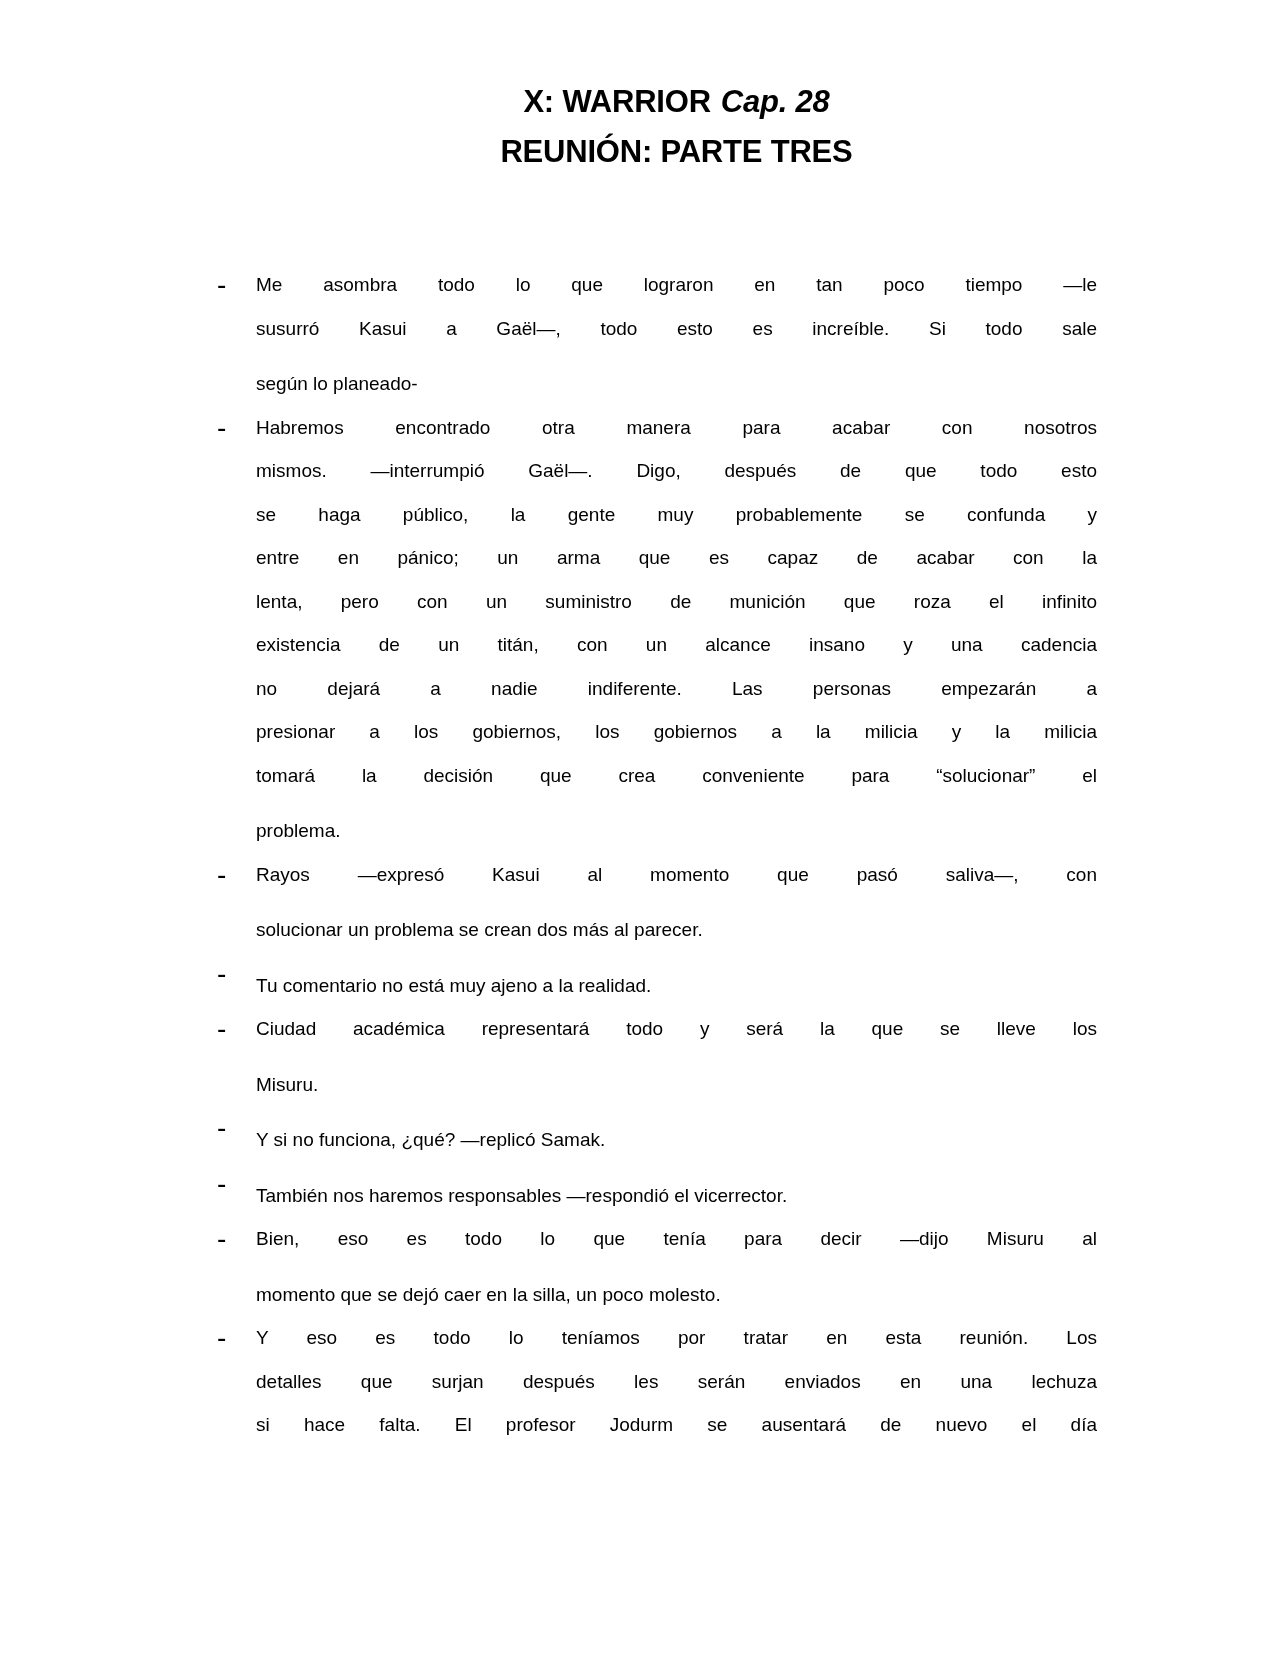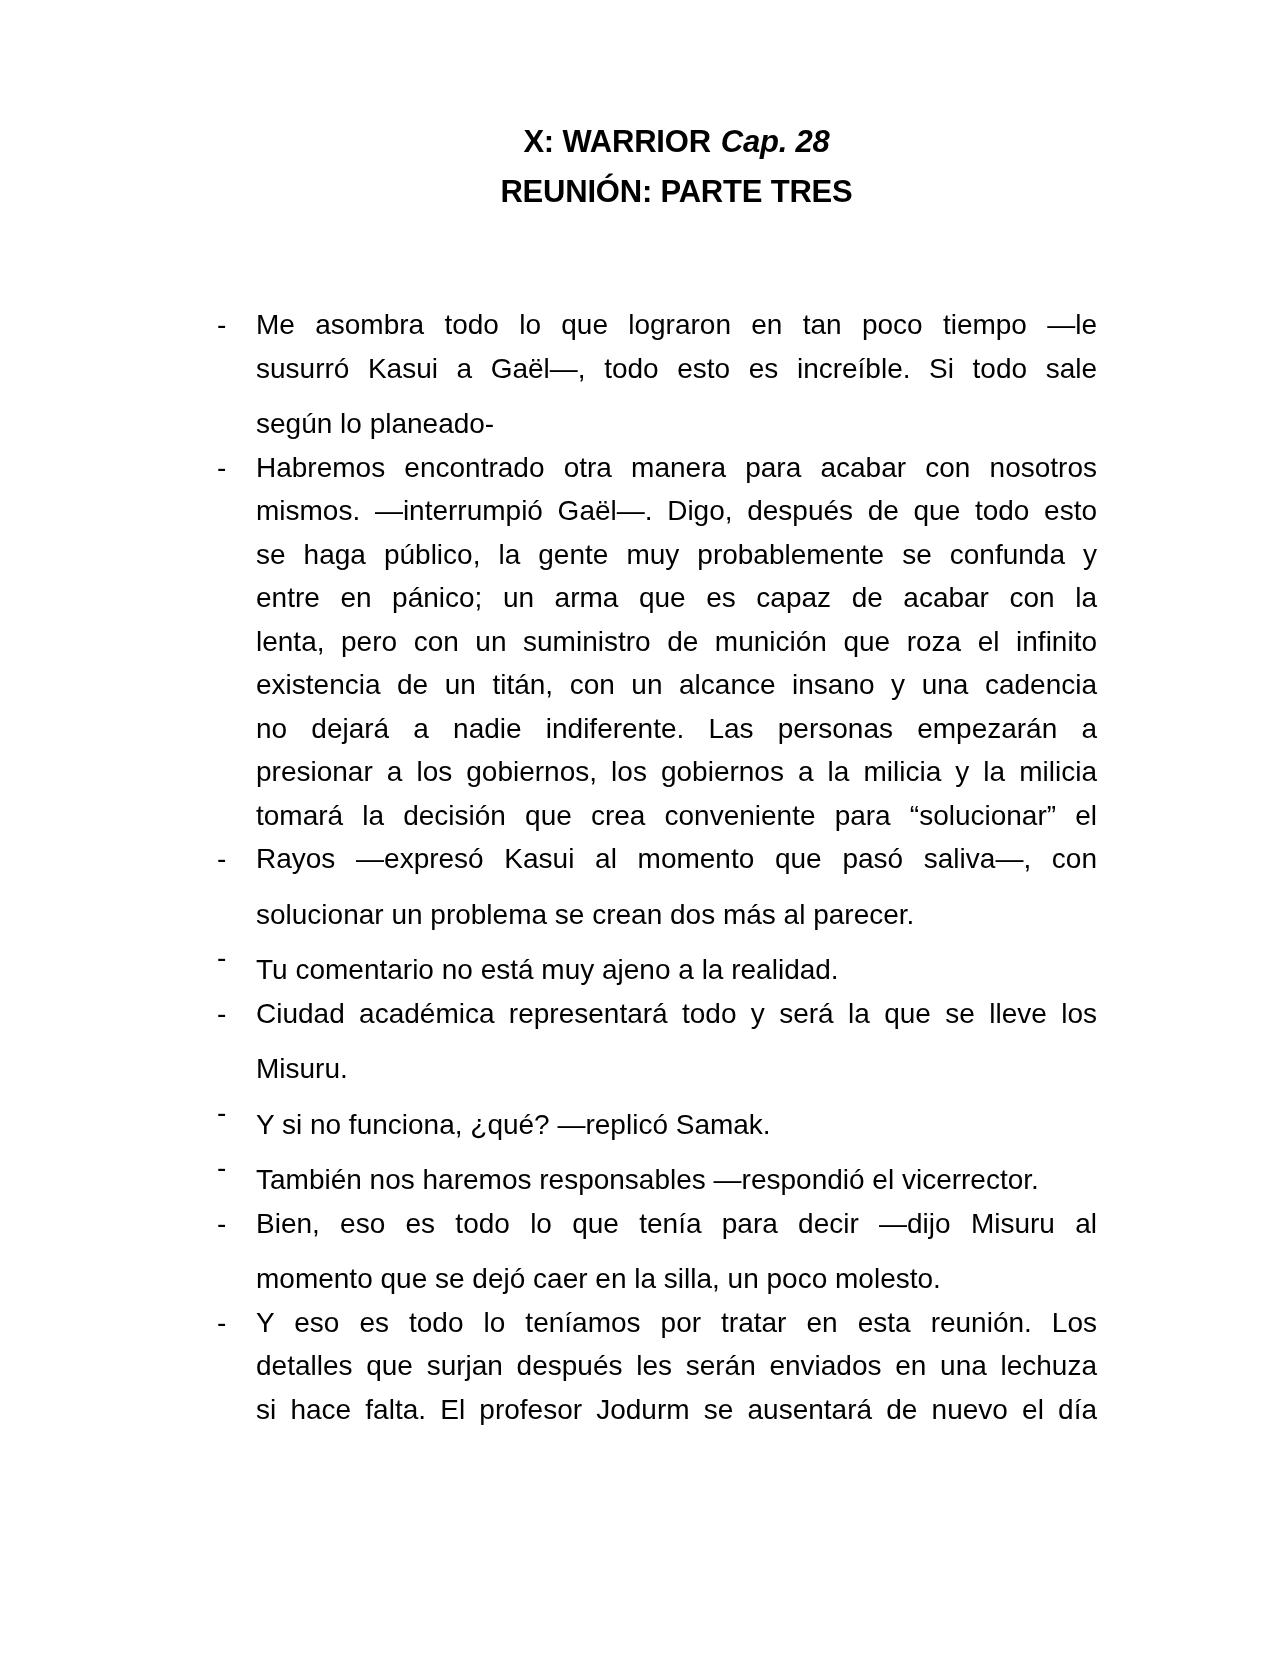--- a/index.html
+++ b/index.html
@@ -12,21 +12,21 @@
     height: 1656px;
     font-family: "Liberation Sans", sans-serif;
     color: #000000;
     overflow: hidden;
   }
   .doc {
     width: 1280px;
     height: 1656px;
     background: #ffffff;
     box-sizing: border-box;
-    padding-top: 120px;
+    padding-top: 80px;
   }
   .doc-header {
     margin-left: 256px;
     width: 841px;
     text-align: center;
   }
   h1.title, h2.subtitle {
     font-size: 31px;
     font-weight: bold;
     line-height: 44px;
@@ -54,21 +54,21 @@
     width: 39px;
     font-size: 28px;
     line-height: 43.5px;
     text-align: left;
   }
   .item-body {
     flex: 1 1 auto;
     width: 841px;
   }
   .line {
-    font-size: 28px;
+    font-size: 19px;
     line-height: 43.5px;
     text-align: justify;
     text-align-last: justify;
     white-space: normal;
   }
   .line-last {
     text-align-last: left;
     margin-top: 12px;
   }
 </style>
@@ -95,20 +95,21 @@
         <div class="item-body">
           <div class="line">Habremos encontrado otra manera para acabar con nosotros</div>
           <div class="line">mismos. —interrumpió Gaël—. Digo, después de que todo esto</div>
           <div class="line">se haga público, la gente muy probablemente se confunda y</div>
           <div class="line">entre en pánico; un arma que es capaz de acabar con la</div>
           <div class="line">lenta, pero con un suministro de munición que roza el infinito</div>
           <div class="line">existencia de un titán, con un alcance insano y una cadencia</div>
           <div class="line">no dejará a nadie indiferente. Las personas empezarán a</div>
           <div class="line">presionar a los gobiernos, los gobiernos a la milicia y la milicia</div>
           <div class="line">tomará la decisión que crea conveniente para “solucionar” el</div>
+          <div class="line line-last">problema.</div>
         </div>
       </div>
       <div class="list-item">
         <span class="marker">-</span>
         <div class="item-body">
           <div class="line">Rayos —expresó Kasui al momento que pasó saliva—, con</div>
           <div class="line line-last">solucionar un problema se crean dos más al parecer.</div>
         </div>
       </div>
       <div class="list-item">

